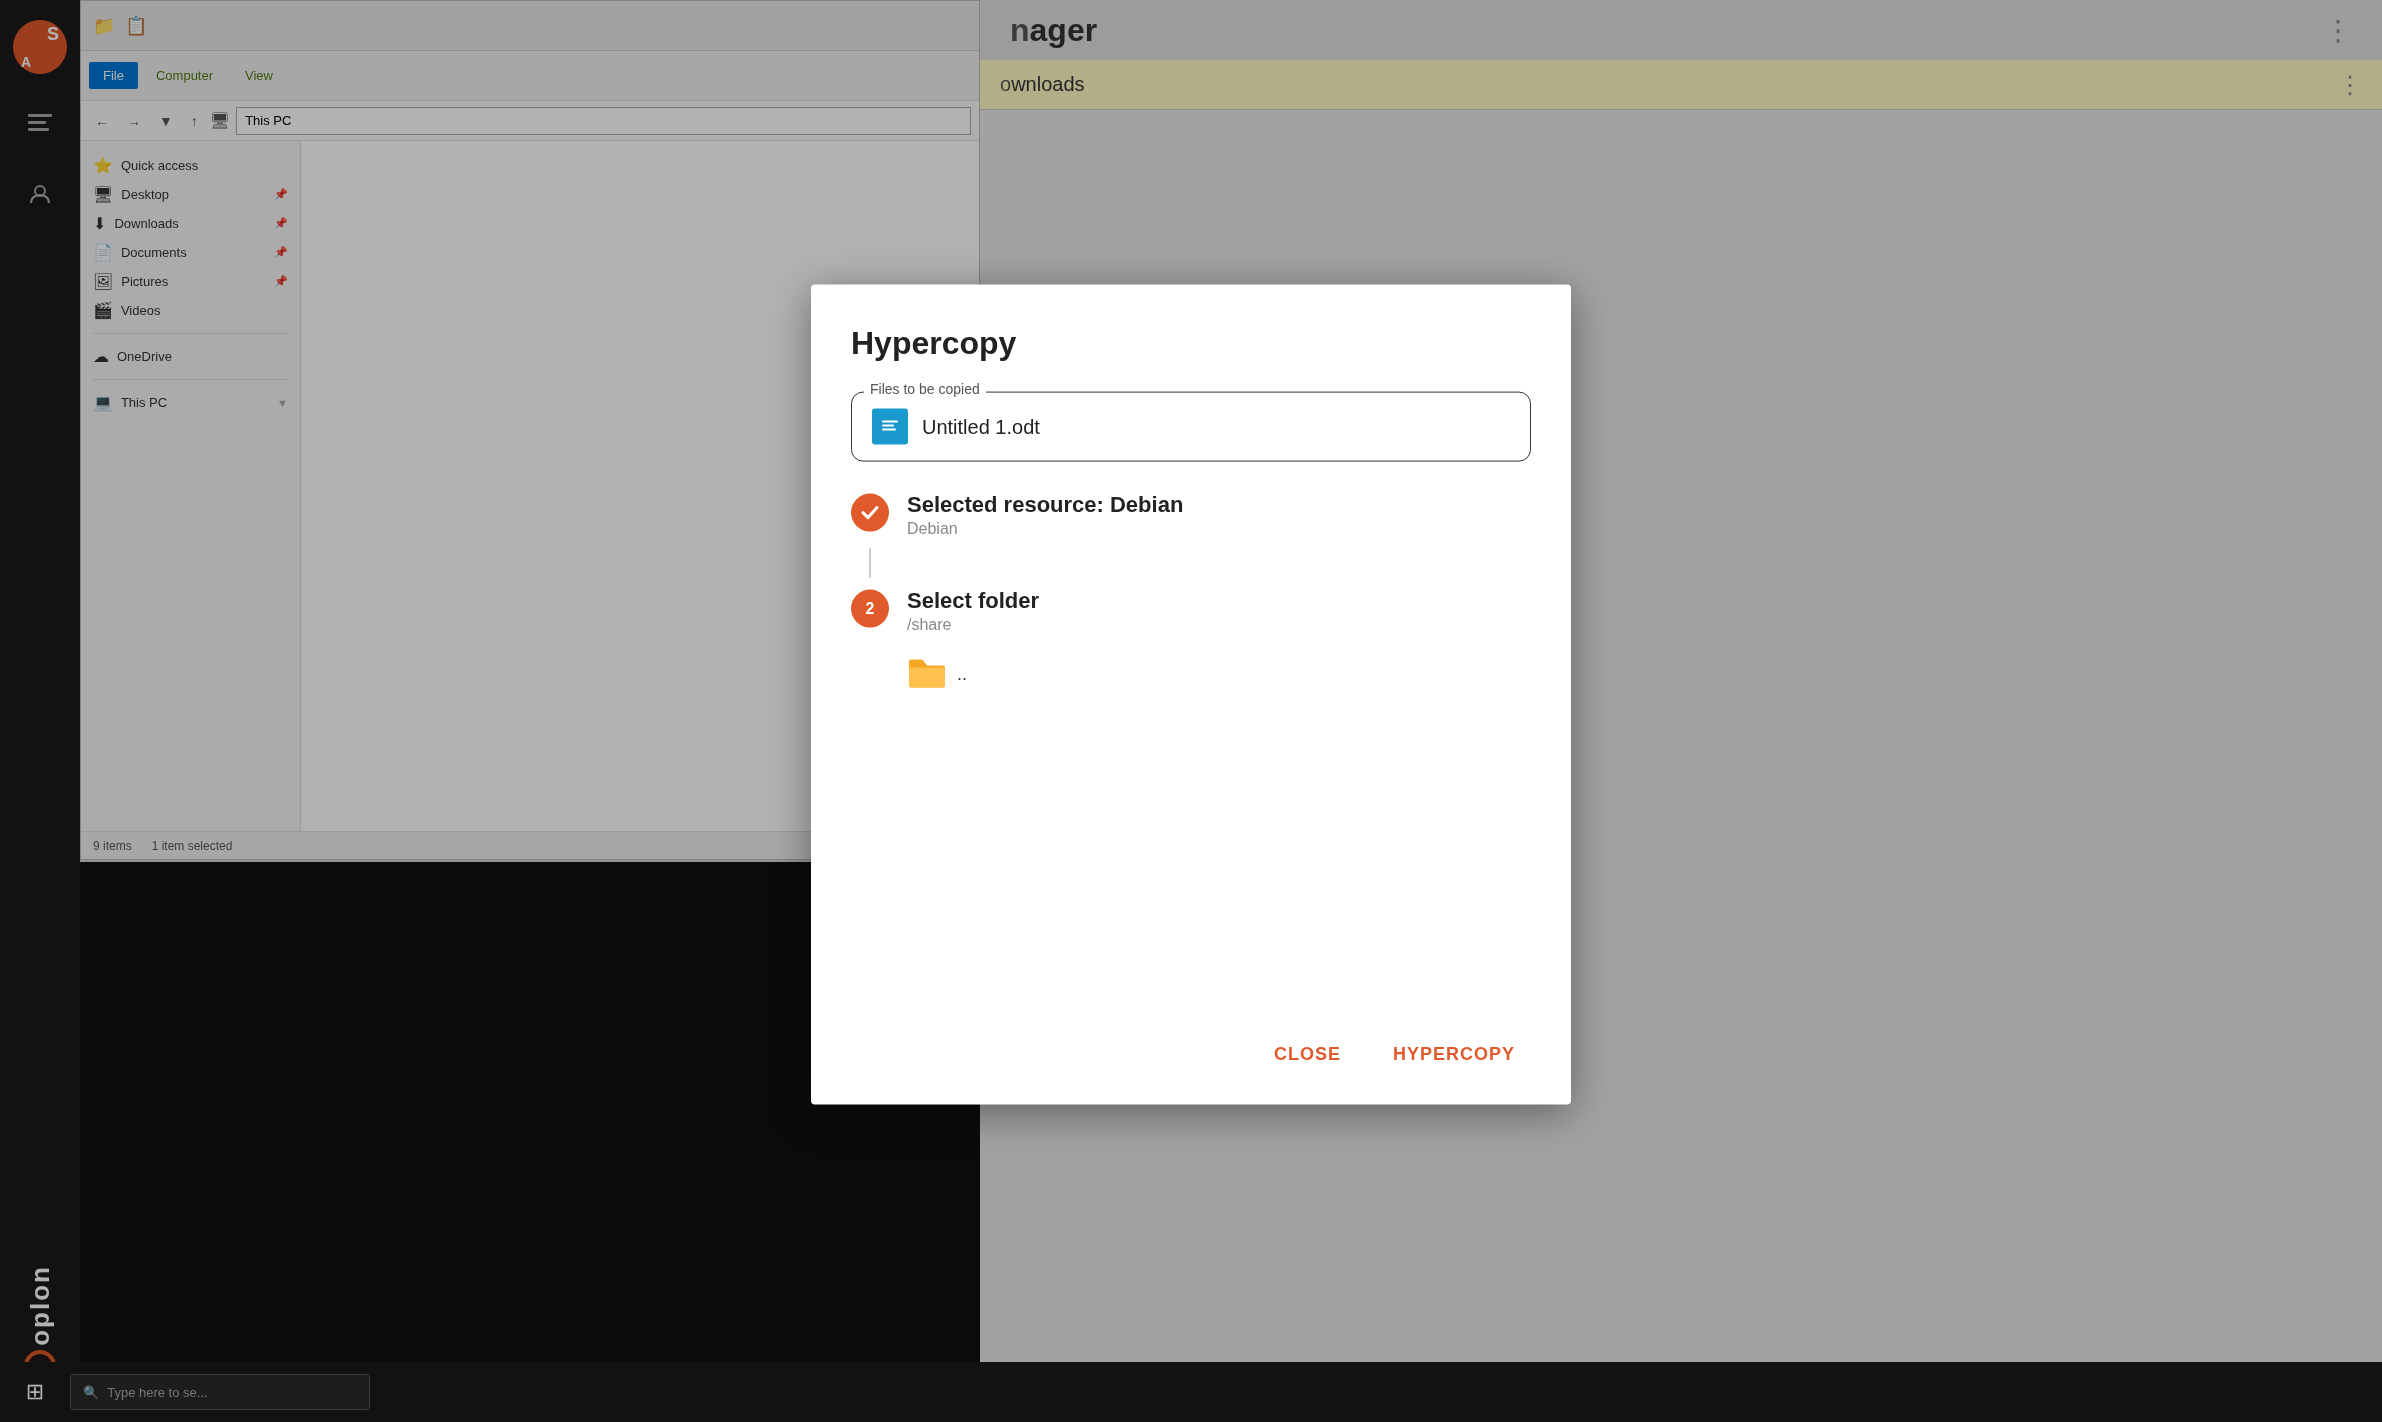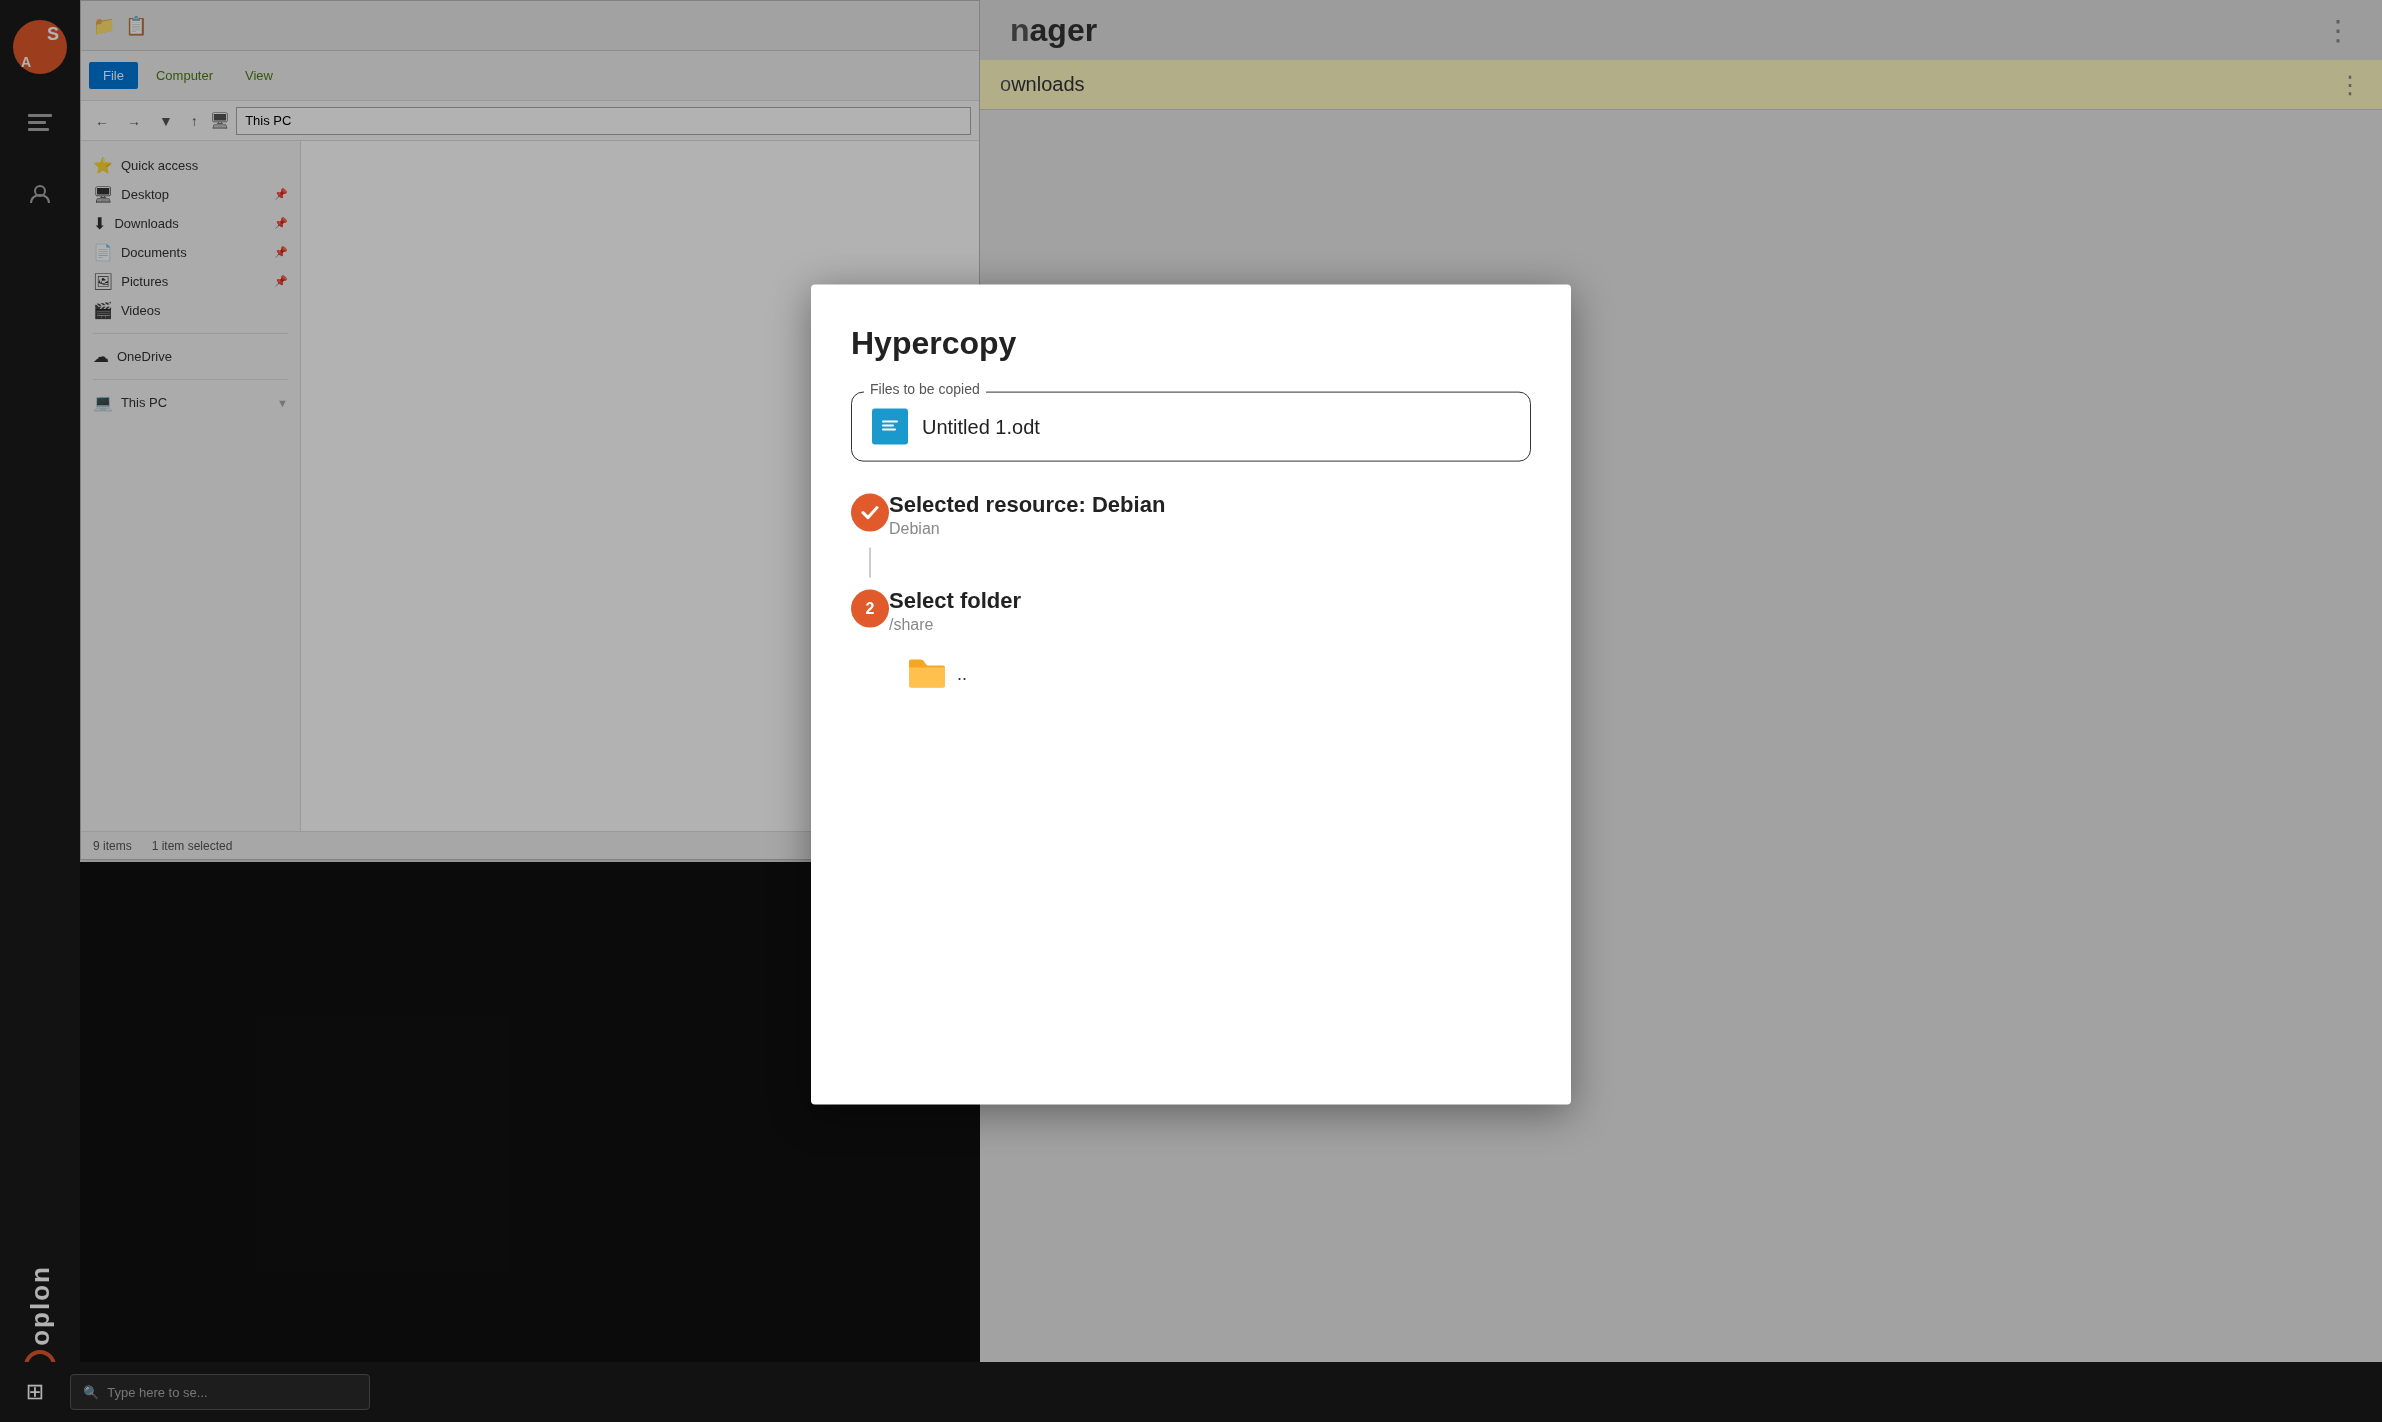--- a/index.html
+++ b/index.html
@@ -365,20 +365,21 @@
 
     .file-name {
       font-size: 20px;
       color: #222;
     }
 
     
     .step-row {
       display: flex;
       align-items: flex-start;
+      gap: 18px;
       margin-bottom: 10px;
     }
 
     .step-circle {
       width: 38px;
       height: 38px;
       border-radius: 50%;
       background: #e05a2b;
       color: white;
       display: flex;
@@ -666,13 +667,17 @@
         <path d="M2 8 L2 28 Q2 30 4 30 L36 30 Q38 30 38 28 L38 10 Q38 8 36 8 L20 8 L17 4 Q16 2 14 2 L4 2 Q2 2 2 4 Z" fill="#f5a623"></path>
         <path d="M2 10 L38 10 L38 28 Q38 30 36 30 L4 30 Q2 30 2 28 Z" fill="#ffc04d"></path>
         <circle cx="10" cy="6" r="3" fill="#f5a623"></circle>
       </svg>
     </div>
     <span class="folder-dotdot">..</span>
   </div>
 
   <div style="flex:1;"></div>
 
+  <div class="modal-footer">
+    <button class="btn-close">CLOSE</button>
+    <button class="btn-hypercopy">HYPERCOPY</button>
+  </div>
 </div>
 
 </body></html>

